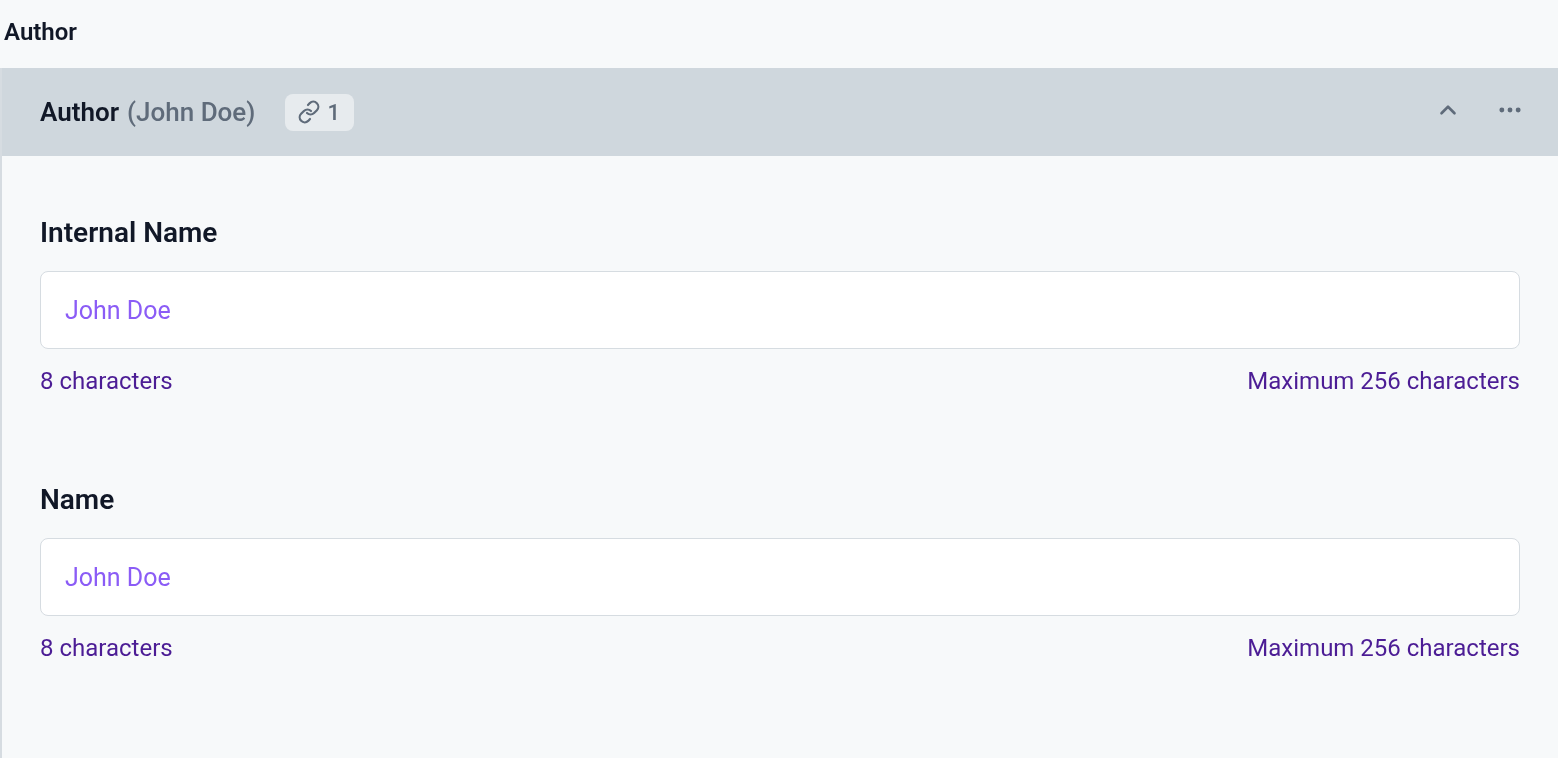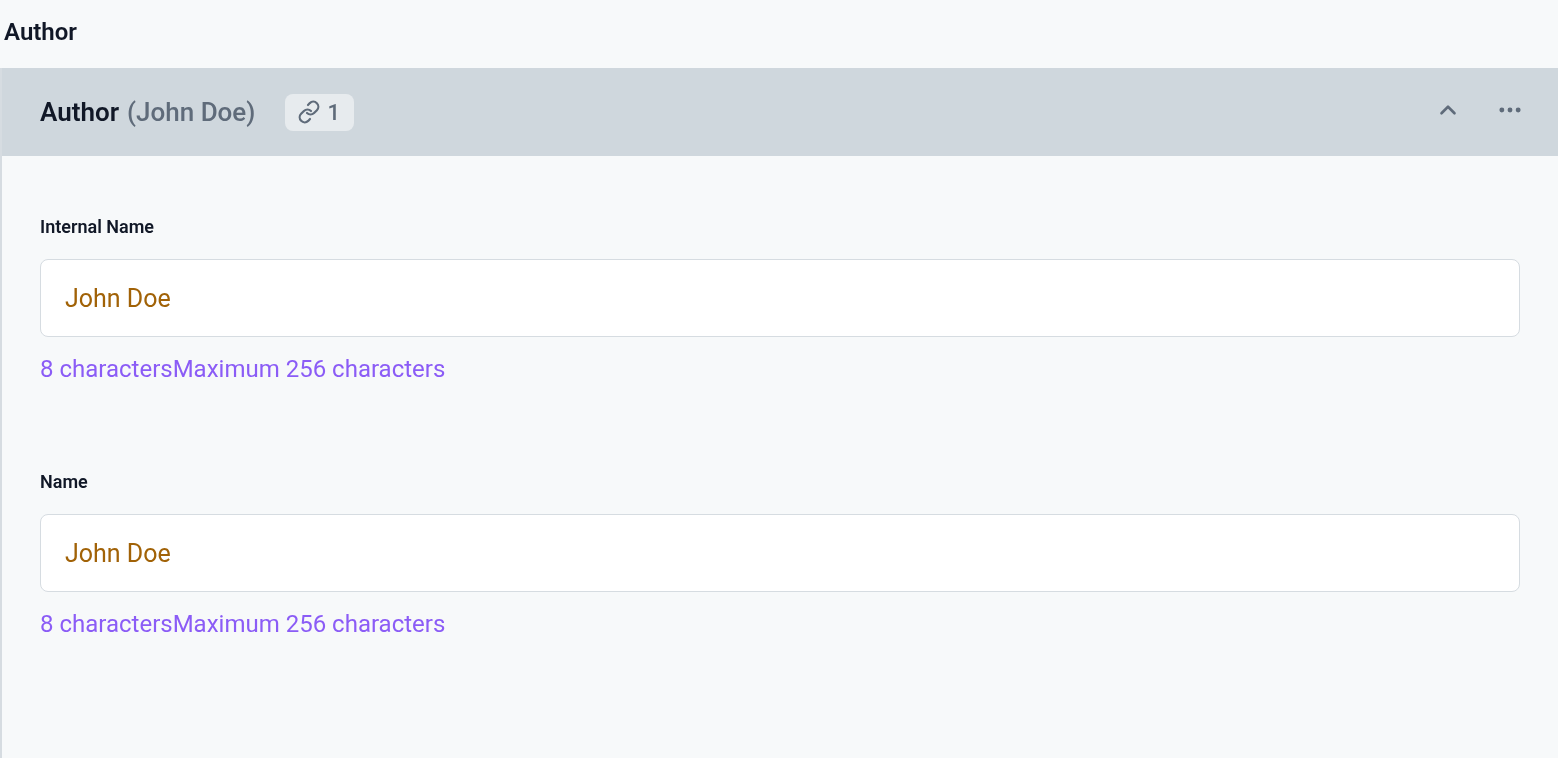--- a/index.html
+++ b/index.html
@@ -72,43 +72,44 @@
       border-radius: 6px;
     }
     .card-body {
       padding: 60px 38px 60px 38px;
     }
     .form-group {
       margin-bottom: 88px;
     }
     .form-group:last-child { }
     .form-label {
-      font-size: 18px;
+      font-size: 28px;
       font-weight: 600;
       color: #111827;
       display: block;
       margin-bottom: 22px;
     }
     .text-input {
       width: 100%;
       height: 78px;
       border: 1px solid #d6dce1;
       border-radius: 8px;
       background: #ffffff;
       font-size: 25px;
-      color: #a16207;
+      color: #8b5cf6;
       padding: 0 24px;
       outline: none;
       font-family: inherit;
     }
     .hint-row {
       display: flex;
+      justify-content: space-between;
       margin-top: 18px;
       font-size: 24px;
-      color: #8b5cf6;
+      color: #4c1d95;
     }
   </style>
 </head>
 <body>
 
 <div class="page">
 
   <h1 class="page-title">Author</h1>
 
   <div class="card">

